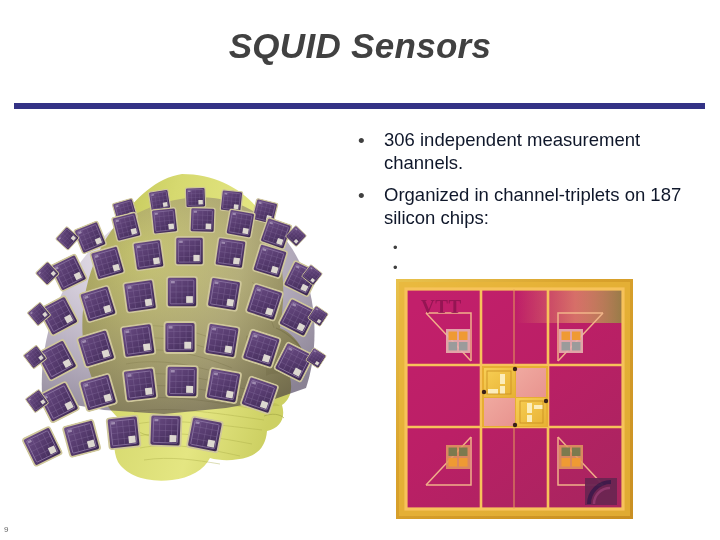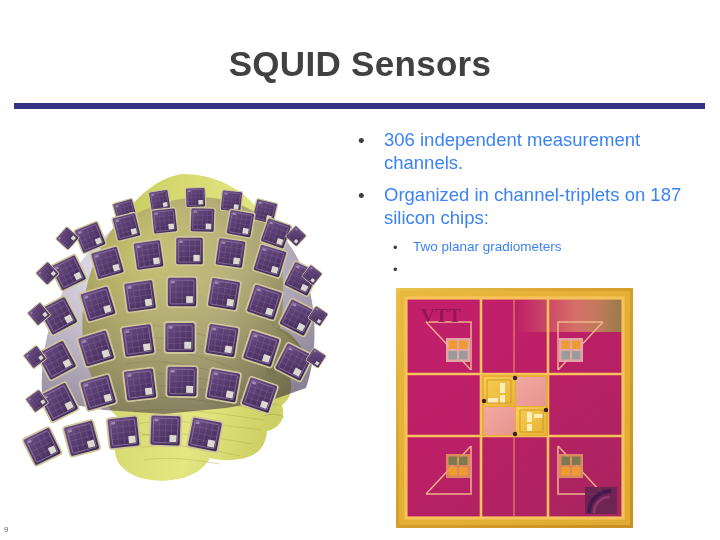--- a/index.html
+++ b/index.html
@@ -13,25 +13,26 @@
     position: relative;
     overflow: hidden;
     font-family: "Liberation Sans", sans-serif;
     -webkit-font-smoothing: antialiased;
   }
 
   
   .slide-title {
     position: absolute;
     left: 0;
-    top: 44px;
+    top: 26px;
     width: 720px;
     text-align: center;
     font-size: 35px;
     font-weight: bold;
+    font-style: italic;
     color: #414141;
     letter-spacing: 0.3px;
     white-space: nowrap;
   }
 
   
   .title-rule {
     position: absolute;
     left: 14px;
     top: 103px;
@@ -63,21 +64,21 @@
     font-size: 19px;
     padding-top: 3px;
   }
   .bullet-row.sub .bullet-mark {
     width: 20px;
     margin-left: 35px;
     font-size: 13px;
     padding-top: 3px;
   }
   .bullet-text {
-    color: #3b82f6;
+    color: #0f172a;
     flex: 1 1 auto;
   }
   .bullet-row.lvl1 .bullet-text {
     font-size: 18.5px;
     line-height: 23px;
   }
   .bullet-row.sub .bullet-text {
     font-size: 13.5px;
     line-height: 18px;
   }
@@ -89,21 +90,21 @@
     top: 132px;
     width: 330px;
     height: 372px;
   }
   .head-figure svg { display: block; width: 100%; height: 100%; }
 
   
   .chip-figure {
     position: absolute;
     left: 396px;
-    top: 288px;
+    top: 279px;
     width: 237px;
     height: 240px;
   }
   .chip-figure svg { display: block; width: 100%; height: 100%; }
 
   
   .slide-number {
     position: absolute;
     left: 4px;
     top: 524px;
@@ -126,21 +127,20 @@
     <span class="bullet-text">306 independent measurement channels.</span>
   </div>
 
   <div class="bullet-row lvl1">
     <span class="bullet-mark">•</span>
     <span class="bullet-text">Organized in channel-triplets on 187 silicon chips:</span>
   </div>
 
   <div class="bullet-row sub">
     <span class="bullet-mark">•</span>
-    <span class="bullet-text">Two planar gradiometers</span>
   </div>
 
   <div class="bullet-row sub">
     <span class="bullet-mark">•</span>
   </div>
 
 </div>
 
 <div class="head-figure">
   <svg viewBox="0 0 330 372" xmlns="http://www.w3.org/2000/svg">

